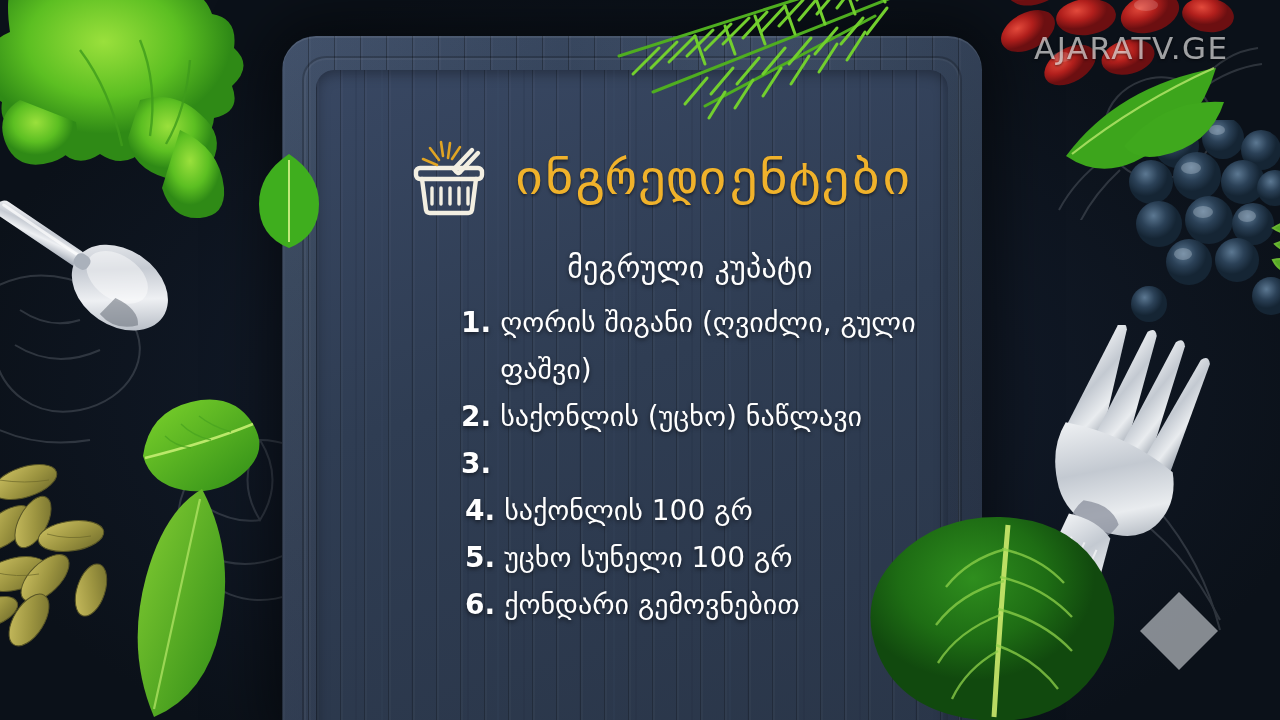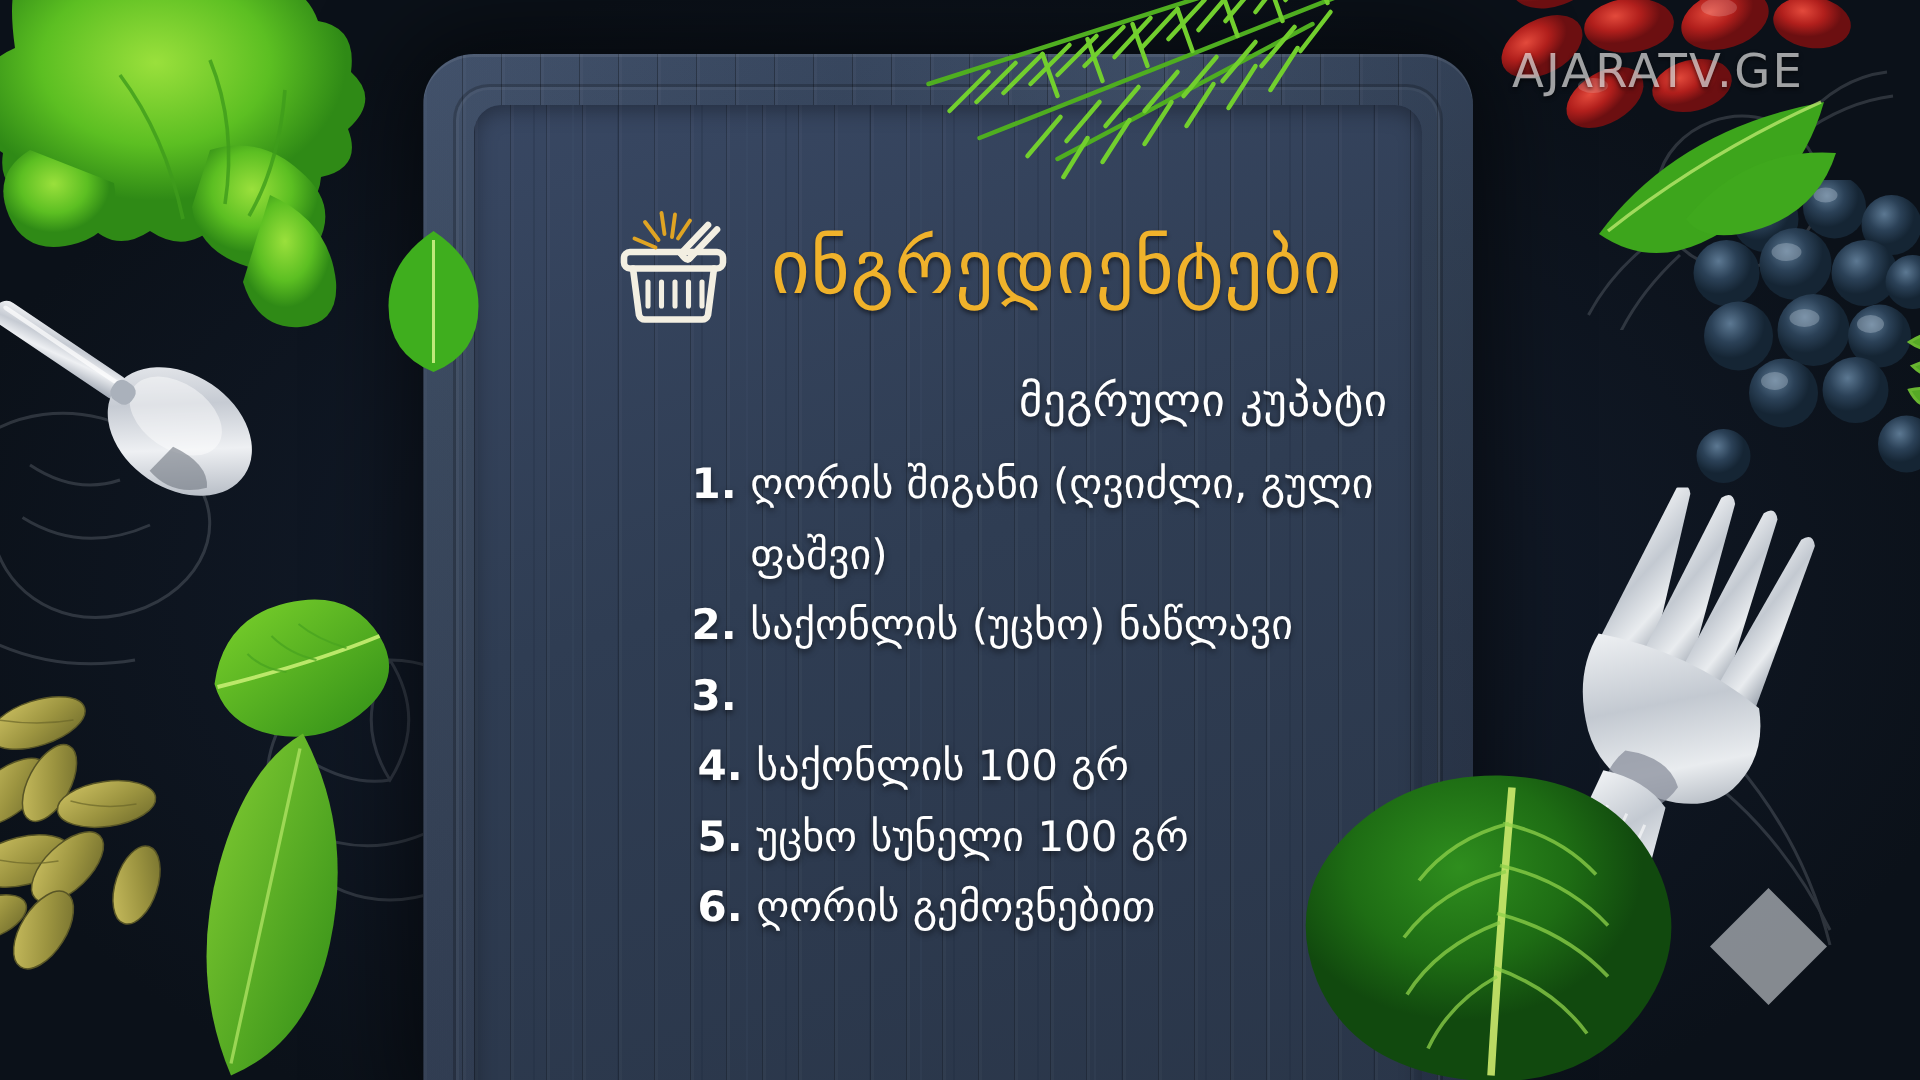--- a/index.html
+++ b/index.html
@@ -45,45 +45,46 @@
     box-shadow:inset 0 3px 14px rgba(0,0,0,.35);
   }
   .board-grain{ position:absolute; inset:0; border-radius:18px 18px 0 0; overflow:hidden; opacity:.5; }
 
   
   #heading-row { position:absolute; left:410px; top:138px; display:flex; align-items:center; gap:20px; }
   #basket-icon { width:84px; height:80px; flex:none; }
   #heading-text {
     font-size:50px; letter-spacing:.5px; color:#F0B22B; white-space:nowrap;
     text-shadow:0 2px 3px rgba(0,0,0,.45);
+    font-family:Liberation Mono, monospace;
   }
 
   
   #recipe { position:absolute; left:455px; top:250px; width:470px; color:#ffffff; }
   #dish-title {
-    font-size:30px; text-align:right; margin:0 0 14px 0; letter-spacing:.3px;
+    font-size:30px; text-align:center; margin:0 0 14px 0; letter-spacing:.3px;
     text-shadow:0 2px 4px rgba(0,0,0,.55);
   }
   ol#ingredients { list-style:none; }
   ol#ingredients li {
     font-size:28px; line-height:1.68; margin-bottom:0px;
     text-shadow:0 2px 4px rgba(0,0,0,.55); display:flex; gap:9px;
   }
   li .num { flex:none; font-weight:bold; }
   li .txt { }
   li.li-1 { padding-left:6px; }
   li.li-2 { padding-left:6px; }
   li.li-3 { padding-left:6px; }
   li.li-4 { padding-left:10px; }
   li.li-5 { padding-left:10px; }
   li.li-6 { padding-left:10px; }
 
   
   #watermark {
-    position:absolute; left:1008px; top:30px;
+    position:absolute; left:1034px; top:30px;
     font-size:31px; letter-spacing:1.5px; color:rgba(255,255,255,.62);
     text-shadow:0 1px 3px rgba(0,0,0,.6);
   }
   #corner-logo { position:absolute; left:1136px; top:588px; width:86px; height:86px; opacity:.55; }
 
   
   .prop { position:absolute; pointer-events:none; }
 </style>
 </head>
 <body>
@@ -199,21 +200,21 @@
       <li class="li-4">
         <span class="num">4.</span>
         <span class="txt">საქონლის 100 გრ</span>
       </li>
       <li class="li-5">
         <span class="num">5.</span>
         <span class="txt">უცხო სუნელი 100 გრ</span>
       </li>
       <li class="li-6">
         <span class="num">6.</span>
-        <span class="txt">ღორის გემოვნებით</span>
+        <span class="txt">ქონდარი გემოვნებით</span>
       </li>
     </ol>
   </div>
 
   <svg class="prop" style="left:-10px;top:-20px;width:330px;height:260px;" viewBox="0 0 330 260">
     <defs>
       <radialGradient id="gpar" cx="45%" cy="35%">
         <stop offset="0%" stop-color="#9ae03c"></stop>
           <stop offset="60%" stop-color="#5cbf22"></stop>
           <stop offset="100%" stop-color="#2f8a16"></stop>

